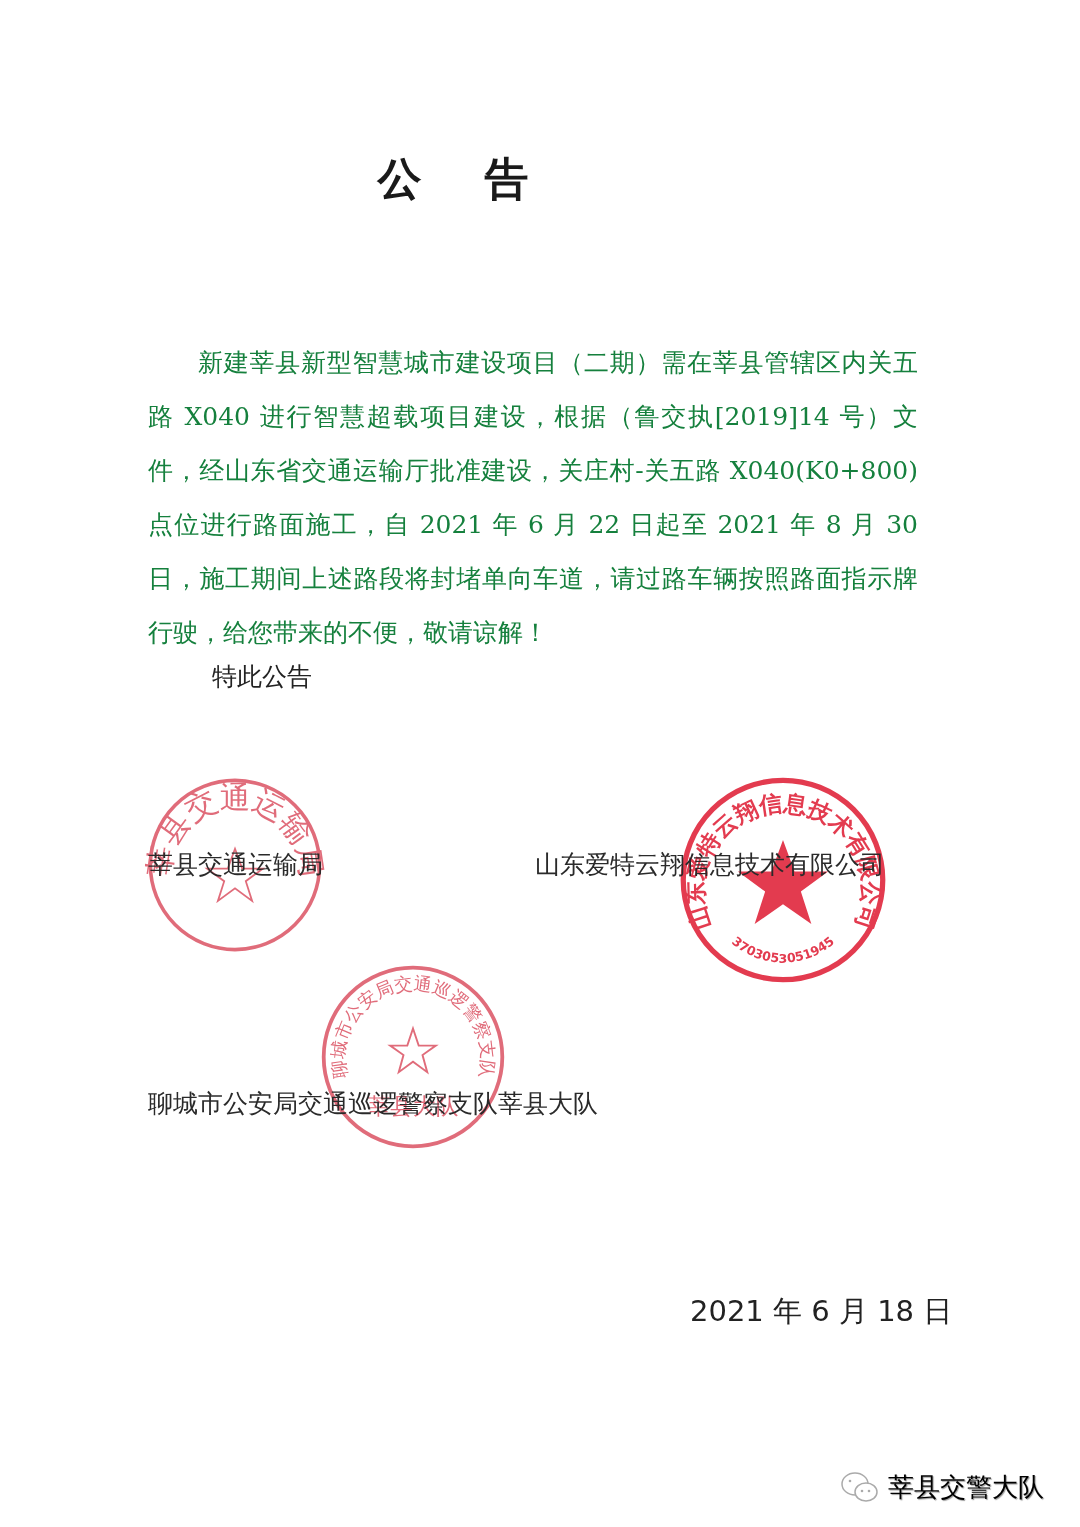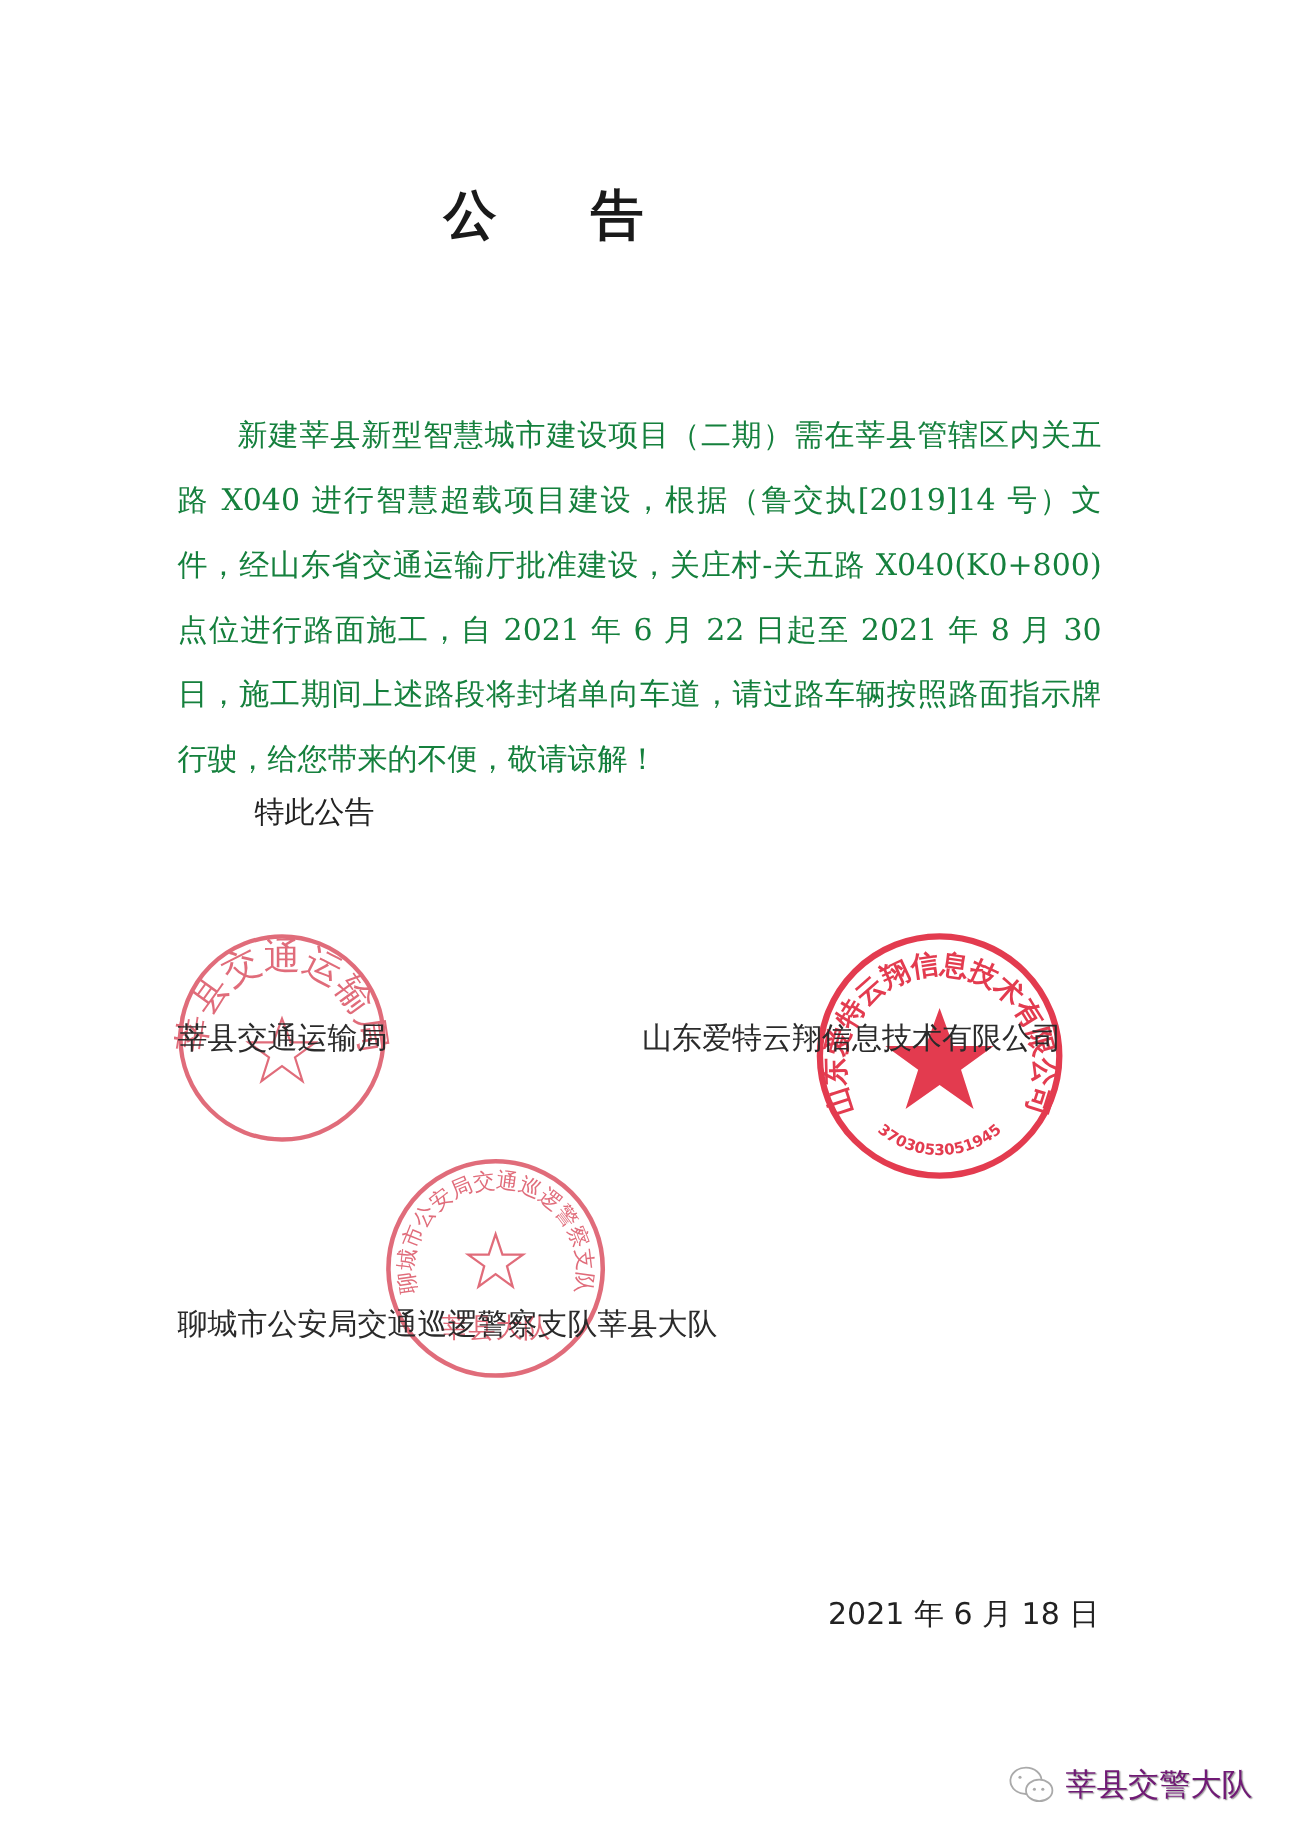--- a/index.html
+++ b/index.html
@@ -2,49 +2,49 @@
 <html><head>
 <meta charset="utf-8">
 <style>
   html, body { margin:0; padding:0; }
   body {
     width:1080px; height:1527px; background:#ffffff; position:relative; overflow:hidden;
     font-family: "DejaVu Serif", "Liberation Serif", serif; color:#2a2a2a;
   }
   .title {
     position:absolute; left:0; width:932px; top:150px; text-align:center;
-    font-family:Liberation Mono, monospace; font-weight:bold;
+    font-family:Liberation Serif, serif; font-weight:bold;
     font-size:44px; letter-spacing:26px; color:#1a1a1a;
   }
   .body-text {
     position:absolute; left:148px; top:336px; width:770px;
     font-size:25px; line-height:54px; color:#15803d; text-align:justify;
     text-indent:50px;
   }
   .closing {
     position:absolute; left:212px; top:660px; font-size:25px;
     font-family:"DejaVu Sans","Liberation Sans",sans-serif; color:#222;
   }
   .sig {
     position:absolute; font-size:25px; color:#2a2a2a; z-index:3; white-space:nowrap;
   }
   .sig1 { left:148px; top:848px; }
   .sig2 { left:535px; top:848px; }
   .sig3 { left:148px; top:1055px;margin-top:32px; }
   .date {
-    position:absolute; left:690px; top:1328px; font-size:25px;
+    position:absolute; left:690px; top:1292px; font-size:29px;
     font-family:"DejaVu Sans","Liberation Sans",sans-serif; color:#222;
   }
   .stamp { position:absolute; z-index:2; opacity:0.8; }
   .stamp1 { left:145px; top:775px; width:180px; height:180px; }
   .stamp2 { left:678px; top:775px; width:210px; height:210px; opacity:0.9; }
   .stamp3 { left:318px; top:962px; width:190px; height:190px; }
   .watermark {
     position:absolute; left:840px; top:1470px; display:flex; align-items:center; gap:8px;
-    font-family:"DejaVu Sans","Liberation Sans",sans-serif; font-size:26px; color:#701a75;
+    font-family:"DejaVu Sans","Liberation Sans",sans-serif; font-size:26px; color:#000000;
     text-shadow: 1px 1px 1px #9a9a9a, -1px -1px 0 #ffffff;
     justify-content: center;
   }
   .wm-icon { width:40px; height:34px; }
 </style>
 </head>
 <body>
 
 <div class="title">公 告</div>
 

